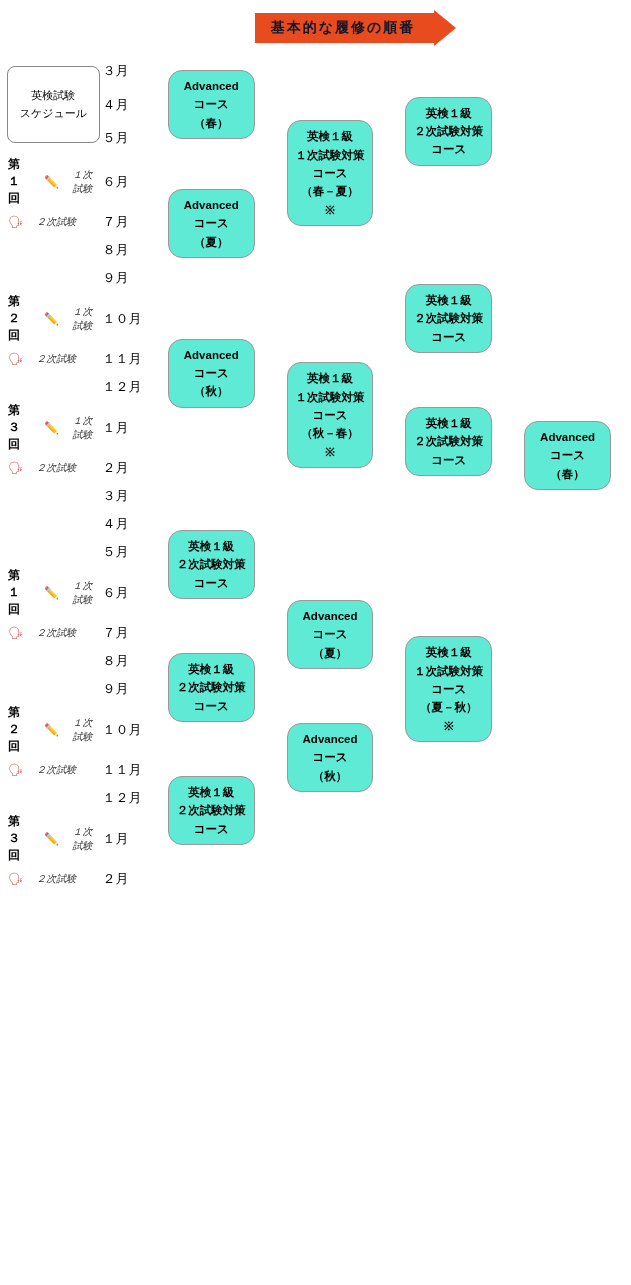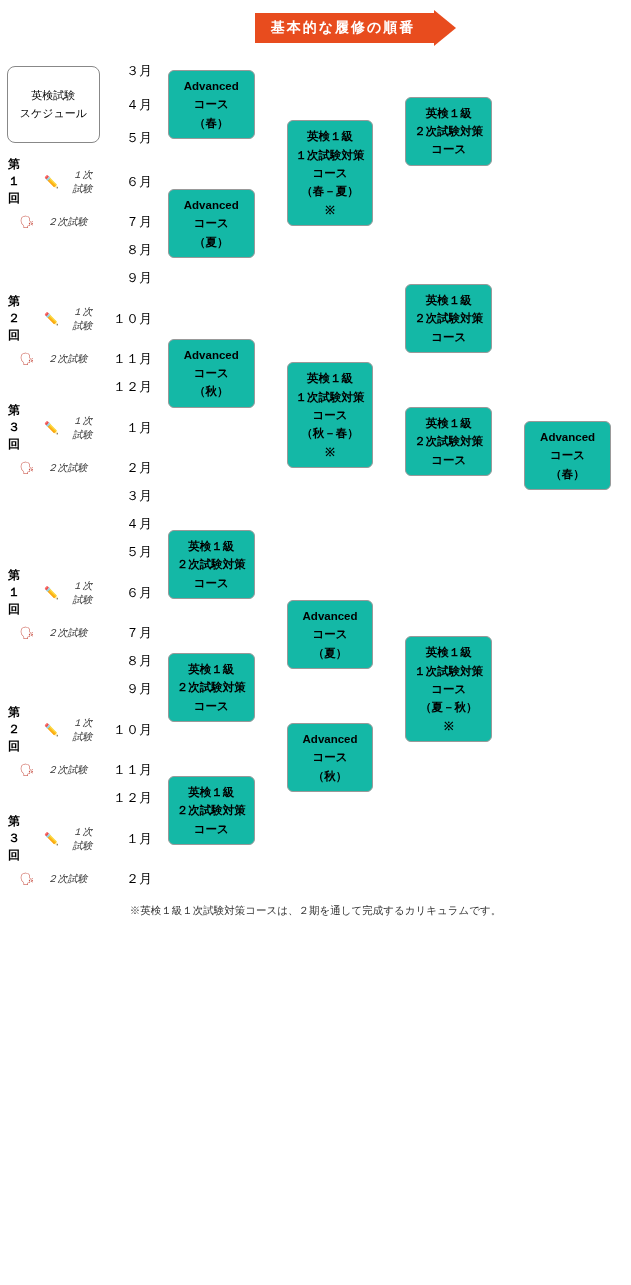--- a/index.html
+++ b/index.html
@@ -19,21 +19,21 @@
       align-items: center;
       padding: 10px 0 8px 80px;
     }
     .arrow-banner {
       display: flex;
       align-items: center;
       position: relative;
     }
     .arrow-body {
       background: #e84c1e;
-      color: #ffffff;
+      color: #0f172a;
       font-size: 14px;
       font-weight: bold;
       padding: 6px 20px 6px 16px;
       letter-spacing: 2px;
       clip-path: polygon(0 0, calc(100% - 0px) 0, 100% 50%, calc(100% - 0px) 100%, 0 100%);
     }
     .arrow-head {
       width: 0;
       height: 0;
       border-top: 18px solid transparent;
@@ -54,41 +54,41 @@
     }
     table.sched td {
       padding: 0;
       vertical-align: middle;
     }
     .td-left {
       width: 88px;
     }
     .td-month {
       width: 44px;
-      text-align: right;
+      text-align: left;
       font-size: 13px;
       height: 28px;
     }
     .td-adv {
       width: 106px;
       text-align: center;
     }
     .td-ik1 {
       width: 106px;
       text-align: center;
     }
     .td-ik2 {
       width: 106px;
       text-align: center;
     }
 
     .card-box {
       border: 1.5px solid #999;
-      border-radius: 6px;
-      background: #14b8a6;
+      border-radius: 14px;
+      background: #5eead4;
       text-align: center;
       padding: 6px 2px;
       margin: 16px;
       font-size: 11.5px;
       line-height: 1.6;
       font-weight: bold;
     }
 
     .left-schedule-box {
       border: 1.5px solid #888;
@@ -98,21 +98,20 @@
       line-height: 1.6;
       text-align: center;
       margin: 1px;
     }
 
     .exam-row-cell {
       display: flex;
       align-items: center;
       padding: 0 2px;
       gap: 13px;
-      justify-content: center;
     }
     .pencil-icon { color: #e84c1e; font-style: normal; }
     .person-icon { color: #c0392b; font-style: normal; }
 
     .footer-note {
       text-align: center;
       font-size: 10.5px;
       color: #333;
       margin-top: 8px;
       padding: 0 10px 10px;
@@ -409,14 +408,13 @@
       </td>
       <td class="td-month">２月</td>
       <td class="td-adv"></td>
       <td class="td-ik1"></td>
     </tr>
 
   </tbody>
 </table>
 
 <div class="footer-note">
-  <div>※英検１級１次試験対策コースは、２期を通して完成するカリキュラムです。</div>
 </div>
 
 </body></html>

